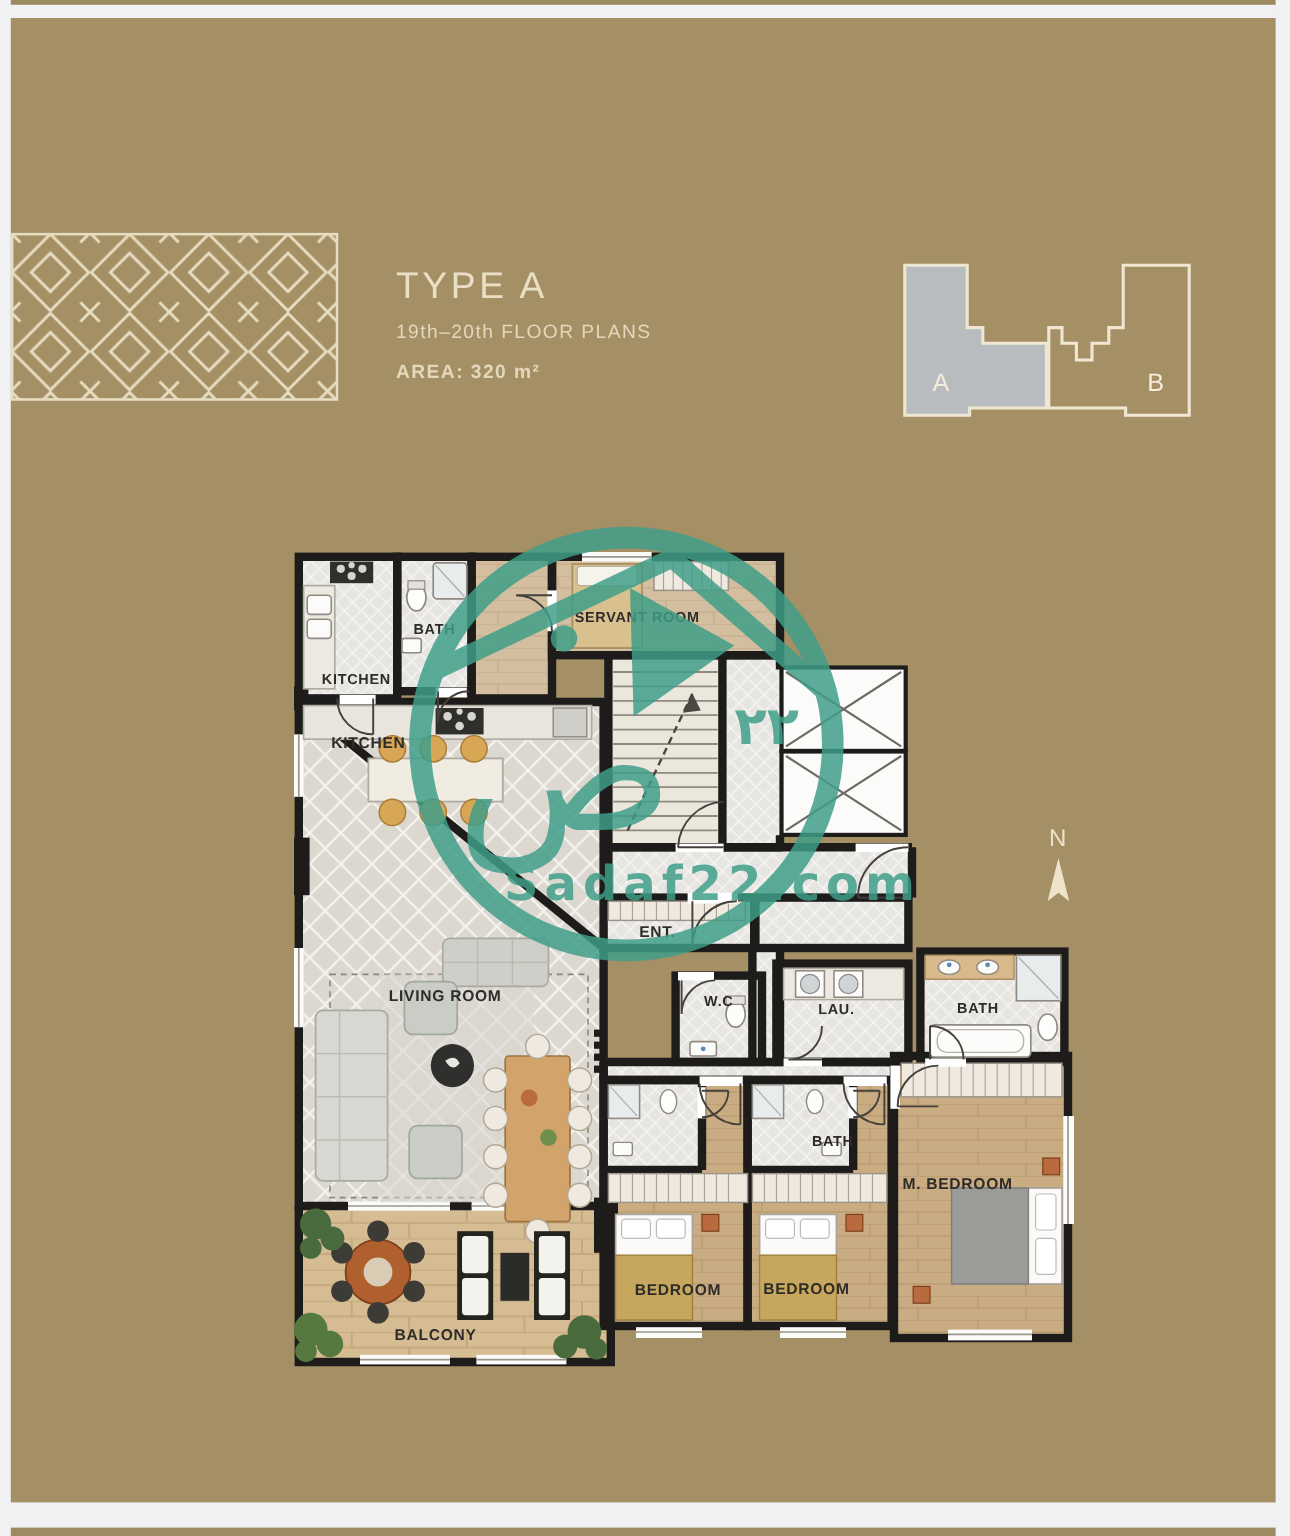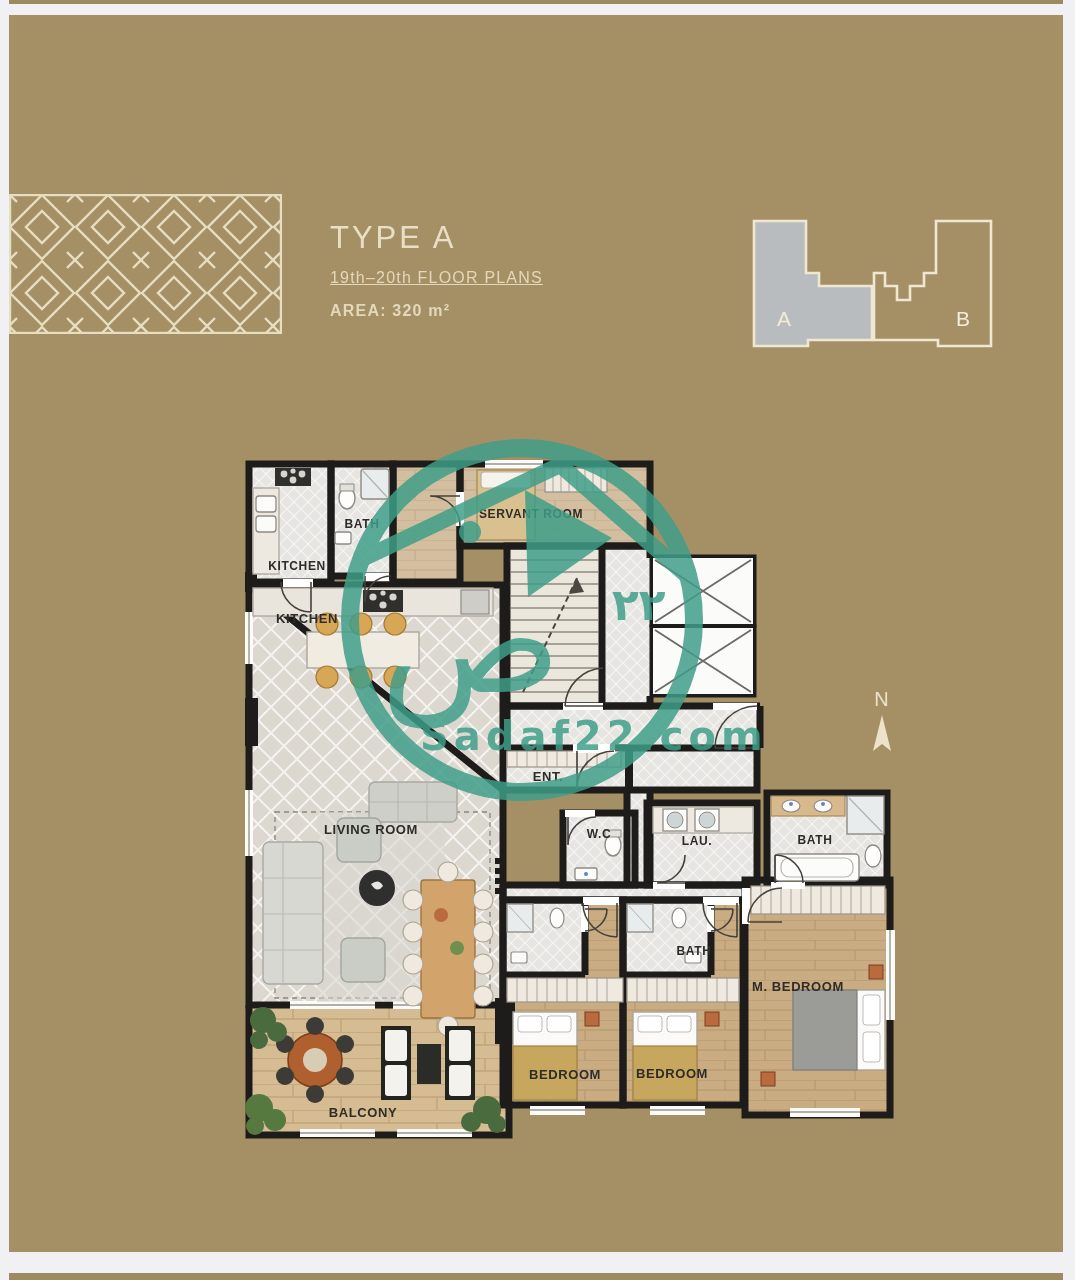--- a/index.html
+++ b/index.html
@@ -11,21 +11,21 @@
   .frame.left{left:0;top:0;width:9px;height:1280px;}
   .frame.right{left:1063px;top:0;width:12px;height:1280px;}
   .frame.bottom{left:0;top:1252px;width:1075px;height:21px;}
   .strip{position:absolute;background:#9c8a60;z-index:39;}
   .strip.top{left:0;top:0;width:1075px;height:4px;}
   .strip.bottom{left:0;top:1273px;width:1075px;height:7px;}
 
   .pattern-box{position:absolute;left:9px;top:194px;width:273px;height:140px;}
   .title-block{position:absolute;left:330px;top:208px;width:380px;text-align:left;color:#e9dfc4;margin-top:12px;}
   .title-main{font-size:31px;letter-spacing:3px;font-weight:500;margin:0;}
-  .title-sub{font-size:16px;letter-spacing:1.2px;font-weight:400;color:#e3d8bb;margin:13px 0 0 0;text-decoration:underline;}
+  .title-sub{font-size:16px;letter-spacing:1.2px;font-weight:400;color:#e3d8bb;margin:13px 0 0 0;}
   .title-area{font-size:16px;letter-spacing:1.2px;font-weight:700;color:#e3d8bb;margin:15px 0 0 0;}
   .keyplan{position:absolute;left:750px;top:215px;width:245px;height:140px;}
   .north{position:absolute;left:860px;top:688px;width:44px;height:72px;text-align:center;color:#ece3ca;}
   .north .n{font-size:20px;font-weight:400;letter-spacing:1px;}
   .plan-wrap{position:absolute;left:245px;top:460px;width:650px;height:680px;z-index:10;}
   .wm-wrap{position:absolute;left:320px;top:420px;width:440px;height:390px;z-index:20;opacity:.84;}
   svg text.room{font-family:"Liberation Sans",sans-serif;font-weight:700;fill:#2e2c28;letter-spacing:.6px;}
   svg text.wm{font-family:"DejaVu Sans",sans-serif;fill:#3f9e89;}
 </style>
 </head>

